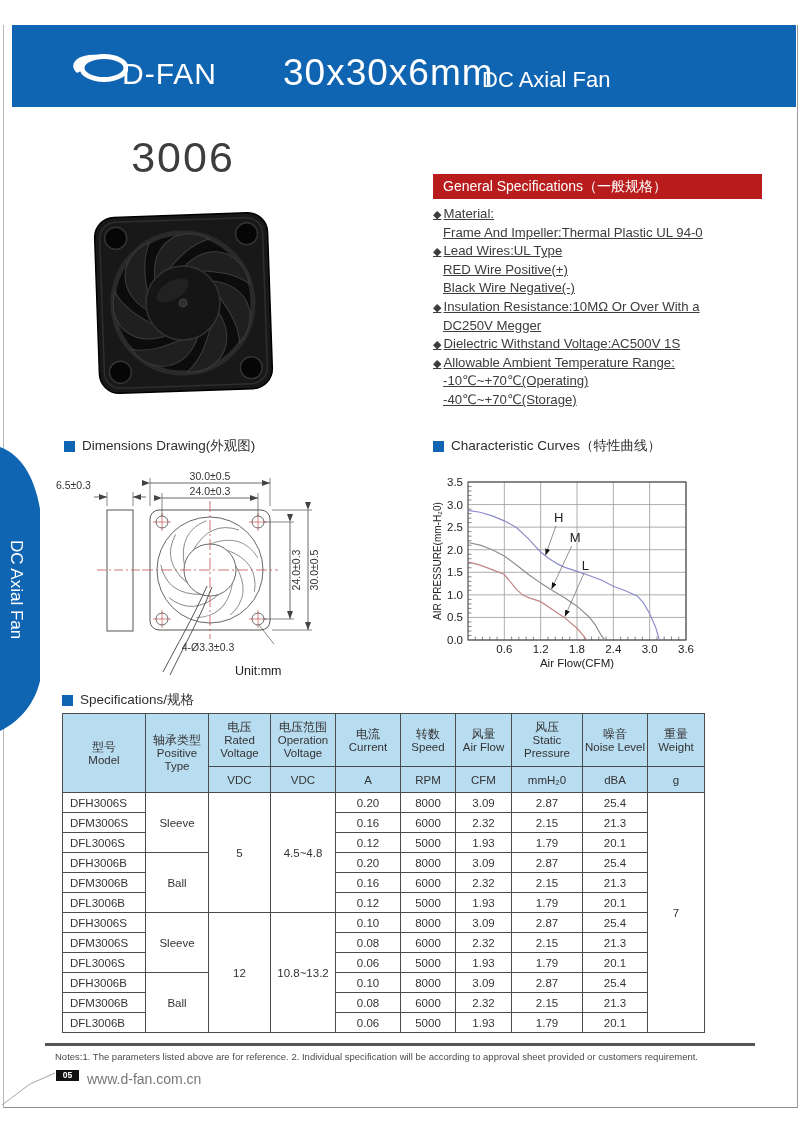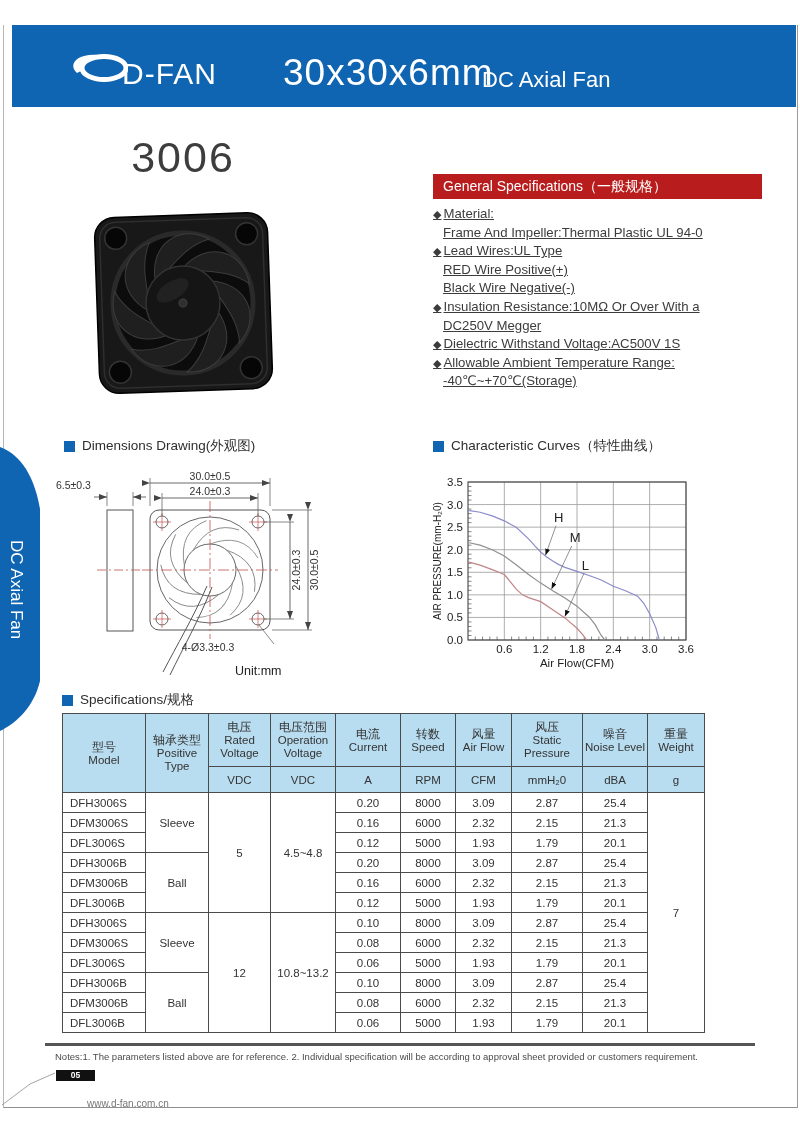--- a/index.html
+++ b/index.html
@@ -28,22 +28,22 @@
   .spec-table th,.spec-table td{border:1px solid #4b4b4b;padding:0;text-align:center;vertical-align:middle;font-weight:normal;}
   .spec-table thead th{background:#b9ddf0;}
   .spec-table .cn{font-size:12px;line-height:14px;}
   .spec-table .en{font-size:11.5px;line-height:13px;}
   .spec-table .hrow1 th{height:52px;}
   .spec-table .hrow2 th{height:25px;}
   .spec-table tbody td{height:19px;}
   .spec-table td.model{text-align:left;padding-left:7px;}
   .divider{position:absolute;left:45px;top:1043px;width:710px;height:3px;background:#555;}
   .notes{position:absolute;left:55px;top:1051px;width:720px;font-size:9.5px;color:#4a4a4a;}
-  .page-badge{position:absolute;left:56px;top:1070px;width:39px;height:11px;background:#111;color:#fff;font-size:8.5px;font-weight:bold;text-align:center;line-height:11px;}
-  .site{position:absolute;left:87px;top:1098px;font-size:10px;color:#777;}
+  .page-badge{position:absolute;left:56px;top:1070px;width:23px;height:11px;background:#111;color:#fff;font-size:8.5px;font-weight:bold;text-align:center;line-height:11px;}
+  .site{position:absolute;left:87px;top:1071px;font-size:14px;color:#777;}
   svg text{font-family:"Liberation Sans","DejaVu Sans",sans-serif;}
 </style>
 </head>
 <body>
 
 <div class="page-frame"></div>
 
 <div class="topbar">
   <svg class="abs" style="left:56px;top:26px;" width="60" height="36" viewBox="0 0 60 36">
     <path d="M9,22 C-1,13 10,2 30,4 C19,8 14,13 13,20 Z" fill="#fff"></path>
@@ -86,20 +86,21 @@
 <div class="gs-list" id="gs-list">
     <div class="gs-line"><span class="gs-bullet">◆</span>Material:</div>
     <div class="gs-line cont">Frame And Impeller:Thermal Plastic UL 94-0</div>
     <div class="gs-line"><span class="gs-bullet">◆</span>Lead Wires:UL Type</div>
     <div class="gs-line cont">RED Wire Positive(+)</div>
     <div class="gs-line cont">Black Wire Negative(-)</div>
     <div class="gs-line"><span class="gs-bullet">◆</span>Insulation Resistance:10MΩ Or Over With a</div>
     <div class="gs-line cont">DC250V Megger</div>
     <div class="gs-line"><span class="gs-bullet">◆</span>Dielectric Withstand Voltage:AC500V 1S</div>
     <div class="gs-line"><span class="gs-bullet">◆</span>Allowable Ambient Temperature Range:</div>
+    <div class="gs-line cont">-10℃~+70℃(Operating)</div>
     <div class="gs-line cont">-40℃~+70℃(Storage)</div>
   </div>
 
 <div class="sec-title" style="left:64px;top:437px;">
   <span class="sec-sq"></span>
   <span>Dimensions Drawing(外观图)</span>
 </div>
 <div class="sec-title" style="left:433px;top:437px;">
   <span class="sec-sq"></span>
   <span>Characteristic Curves（特性曲线）</span>

